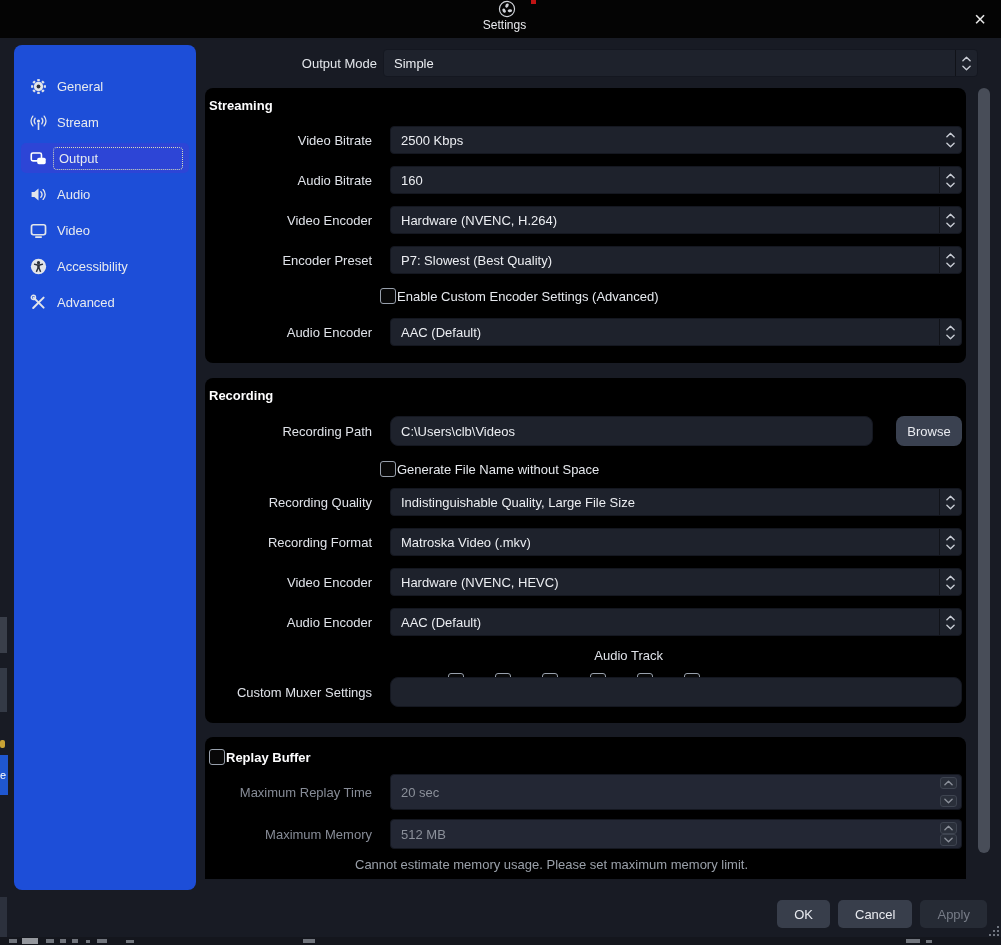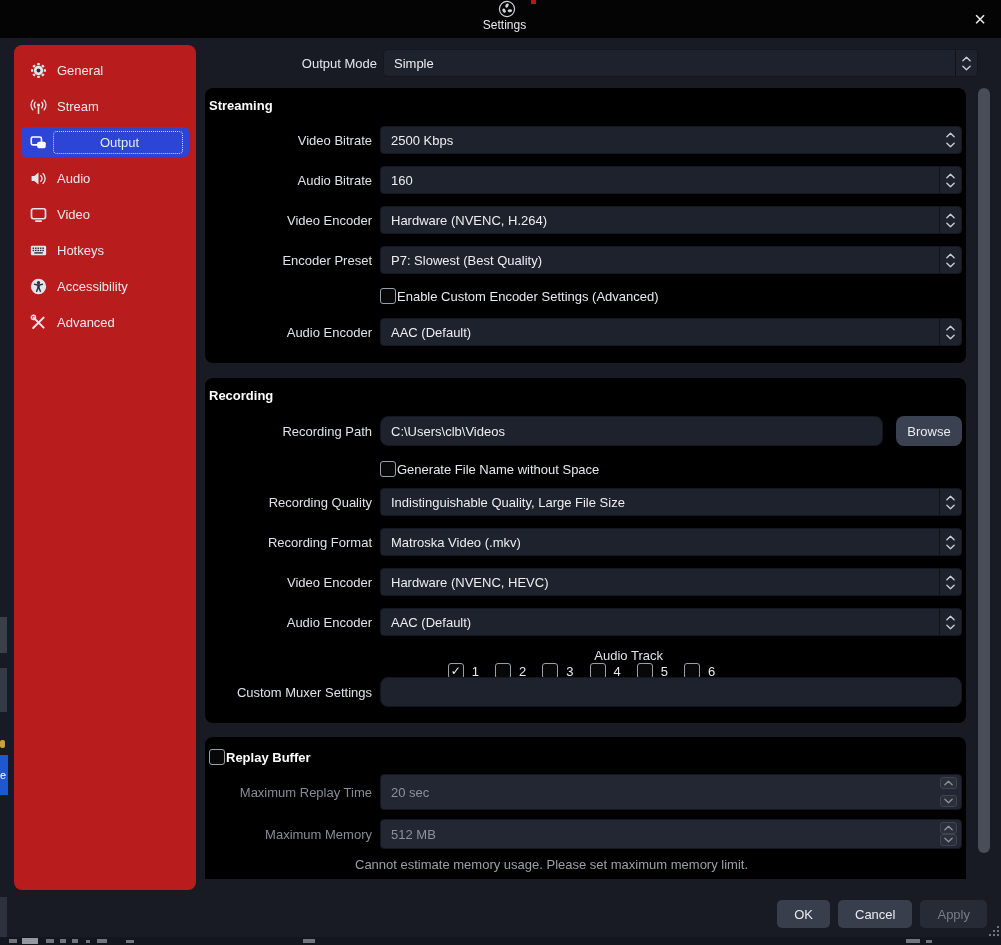--- a/index.html
+++ b/index.html
@@ -11,32 +11,32 @@
   }
   
   .dialog{position:absolute;left:0;top:0;width:1001px;height:937px;background:#181b24;}
   .titlebar{position:absolute;left:0;top:0;width:100%;height:38px;background:#040404;display:flex;align-items:center;flex-direction:column;}
   .titlebar .obs-logo{margin-left:12px;width:18px;height:18px;}
   .titlebar .ttl{color:#e9eaee;font-size:12px;margin-left:8px;}
   .titlebar .close{position:absolute;right:6px;top:0;width:30px;height:38px;display:flex;align-items:center;justify-content:center;color:#e9e9e9;font-size:20px;line-height:1;cursor:default;}
   .red-tick{position:absolute;left:531px;top:0;width:5px;height:4px;background:#c01414;z-index:40;}
 
   
-  .sidebar{position:absolute;left:14px;top:45px;width:182px;height:845px;background:#b91c1c;border-radius:8px;padding:10px 7px;box-sizing:border-box;text-align:center;}
+  .sidebar{position:absolute;left:14px;top:45px;width:182px;height:845px;background:#1d4ed8;border-radius:8px;padding:26px 7px;box-sizing:border-box;}
   .side-item{height:30px;margin-bottom:6px;display:flex;align-items:center;gap:10px;padding:0 6px 0 8px;border-radius:5px;color:#e7eaef;font-size:13px;}
   .side-item .ic{width:18px;height:18px;flex:none;display:flex;align-items:center;justify-content:center;}
   .side-item.selected{background:#2d45d6;}
   .side-item .lbl{white-space:nowrap;}
   .side-item.selected .lbl{flex:1;border:1px dotted #d9dcba;border-radius:4px;padding:3px 2px 3px 5px;margin-left:-4px;}
 
   
   .content{position:absolute;left:205px;top:38px;width:773px;height:841px;overflow:hidden;}
   .panel{position:absolute;left:0;width:761px;background:#000000;border-radius:8px;padding:8px 4px;box-sizing:border-box;}
   .ptitle{font-weight:bold;font-size:13px;color:#fdfdfe;margin:2px 0 13px 0;}
-  .row{display:flex;align-items:center;height:28px;margin-bottom:12px;}
+  .row{display:flex;align-items:center;height:28px;margin-bottom:12px;gap:10px;}
   .row .lbl{width:163px;text-align:right;margin-right:8px;color:#dfe2e8;font-size:13px;flex:none;white-space:nowrap;}
   .field{flex:1;position:relative;height:28px;background:#1e222c;border:1px solid #141720;border-radius:4px;display:flex;align-items:center;padding:0 28px 0 10px;color:#eceef2;font-size:13px;box-sizing:border-box;white-space:nowrap;overflow:hidden;}
   .btnzone{position:absolute;right:0;top:0;bottom:0;width:21px;display:flex;flex-direction:column;align-items:center;}
   .combo .btnzone{justify-content:center;gap:3px;border-left:1px solid rgba(0,0,0,.45);}
   .spin .btnzone{justify-content:space-between;padding:5px 0;}
   .cv{width:9px;height:6px;flex:none;}
   .cv path{fill:none;stroke:#c9cdd5;stroke-width:1.5;stroke-linecap:round;stroke-linejoin:round;}
   .txtinput{flex:1;height:30px;background:#1e222c;border:1px solid #141720;border-radius:8px;color:#eceef2;font-size:13px;padding:0 10px;box-sizing:border-box;font-family:"Liberation Sans","DejaVu Sans",sans-serif;outline:none;}
   .browse-btn{flex:none;width:66px;height:30px;margin-left:13px;background:#3a4150;border:none;border-radius:8px;color:#e9ebf0;font-size:13px;display:flex;align-items:center;justify-content:center;}
   .cb{width:16px;height:16px;flex:none;border:1px solid #98a0ac;border-radius:3px;background:rgba(255,255,255,0.03);display:inline-flex;align-items:center;justify-content:center;box-sizing:border-box;}
@@ -148,41 +148,20 @@
       <span class="lbl">Audio</span>
     </div>
     <div class="side-item">
       <span class="ic">
         <svg viewBox="0 0 16 16" width="17" height="17">
             <rect x="1.4" y="2.6" width="13.2" height="9.4" rx="1.8" fill="none" stroke="#e2e5ea" stroke-width="1.6"></rect>
             <path d="M5.5 14.2h5" stroke="#e2e5ea" stroke-width="1.6" stroke-linecap="round"></path>
           </svg>
       </span>
       <span class="lbl">Video</span>
-    </div>
-    <div class="side-item">
-      <span class="ic">
-        <svg viewBox="0 0 16 16" width="17" height="17">
-            <rect x="0.8" y="3.6" width="14.4" height="8.8" rx="1.2" fill="#e2e5ea"></rect>
-            <g fill="#2b303c">
-              <rect x="2.4" y="5.2" width="1.5" height="1.3"></rect>
-              <rect x="4.7" y="5.2" width="1.5" height="1.3"></rect>
-              <rect x="7" y="5.2" width="1.5" height="1.3"></rect>
-              <rect x="9.3" y="5.2" width="1.5" height="1.3"></rect>
-              <rect x="11.6" y="5.2" width="1.5" height="1.3"></rect>
-              <rect x="2.4" y="7.3" width="1.5" height="1.3"></rect>
-              <rect x="4.7" y="7.3" width="1.5" height="1.3"></rect>
-              <rect x="7" y="7.3" width="1.5" height="1.3"></rect>
-              <rect x="9.3" y="7.3" width="1.5" height="1.3"></rect>
-              <rect x="11.6" y="7.3" width="1.5" height="1.3"></rect>
-              <rect x="4" y="9.6" width="8" height="1.3"></rect>
-            </g>
-          </svg>
-      </span>
-      <span class="lbl">Hotkeys</span>
     </div>
     <div class="side-item">
       <span class="ic">
         <svg viewBox="0 0 16 16" width="17" height="17">
             <circle cx="8" cy="8" r="7.2" fill="#e2e5ea"></circle>
             <circle cx="8" cy="4.4" r="1.5" fill="#2b303c"></circle>
             <path d="M3.6 6.4l3.2.8v2.2l-1.4 3.4 1.2.5L8 10.2l1.4 3.1 1.2-.5-1.4-3.4V7.2l3.2-.8-.3-1.2-3.5.7h-1.2l-3.5-.7z" fill="#2b303c"></path>
           </svg>
       </span>
       <span class="lbl">Accessibility</span>

